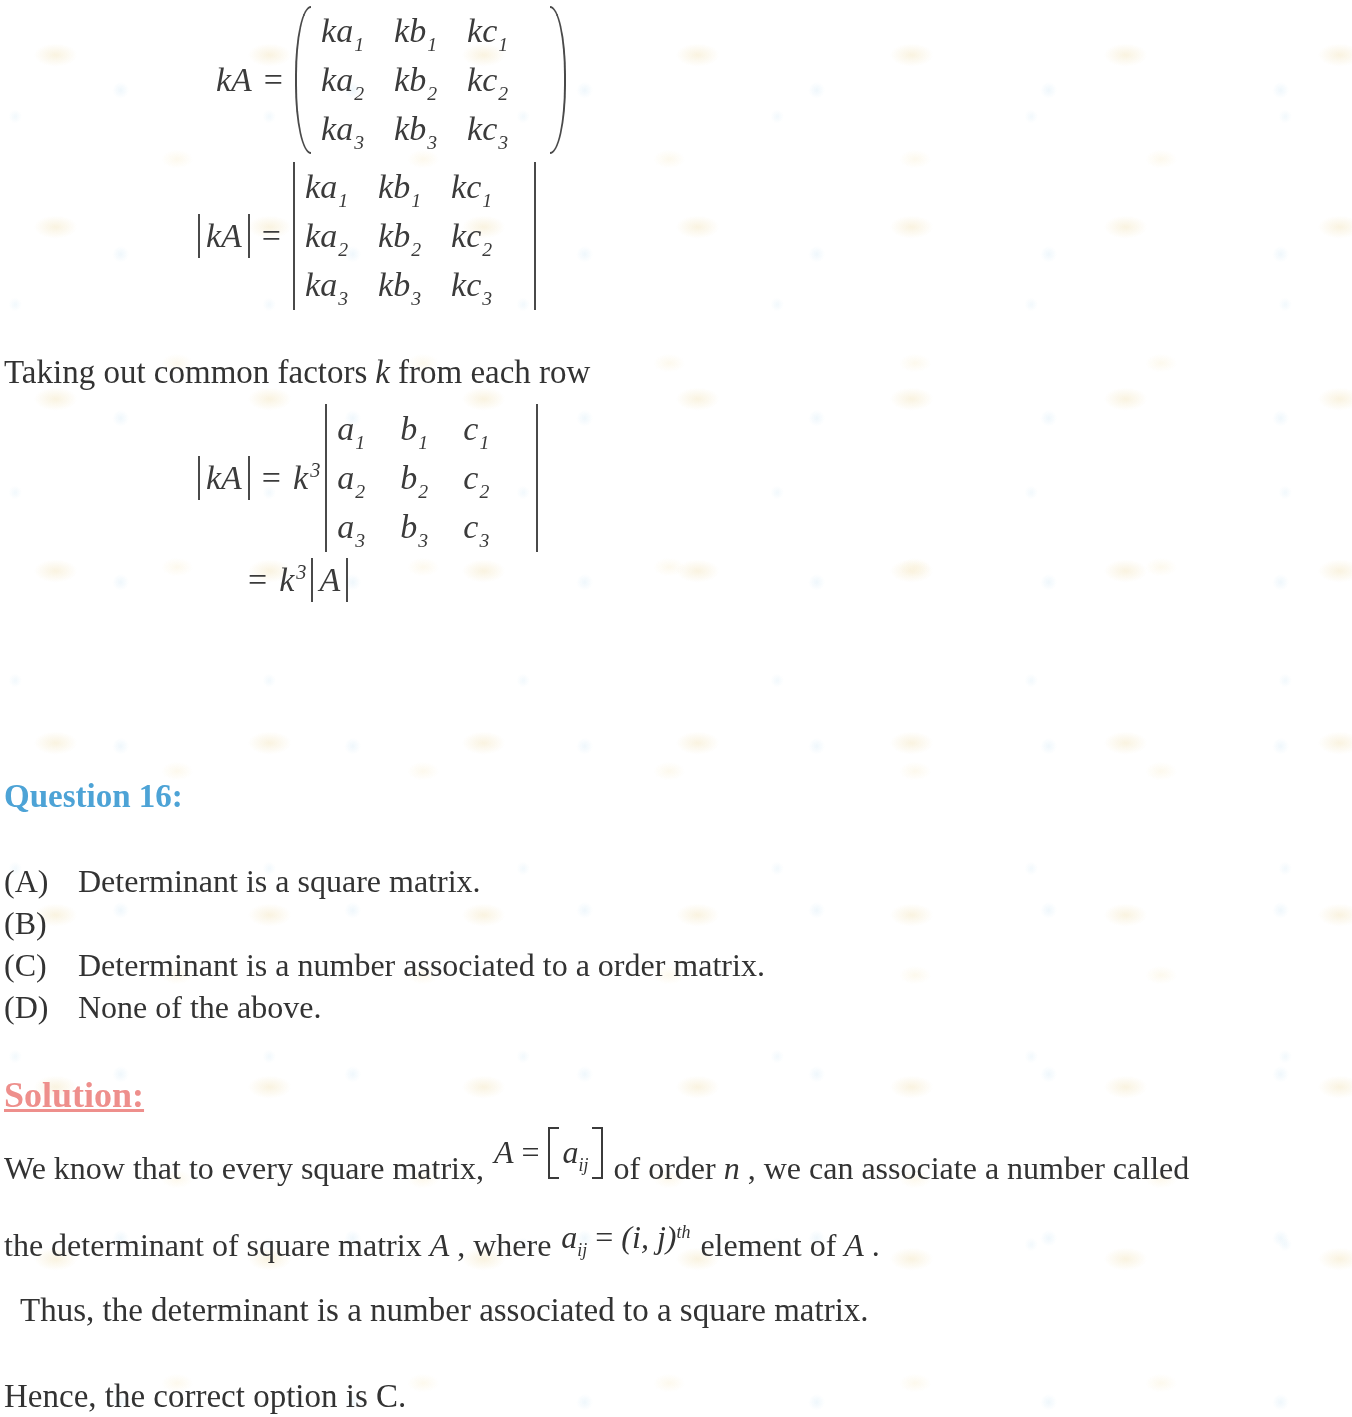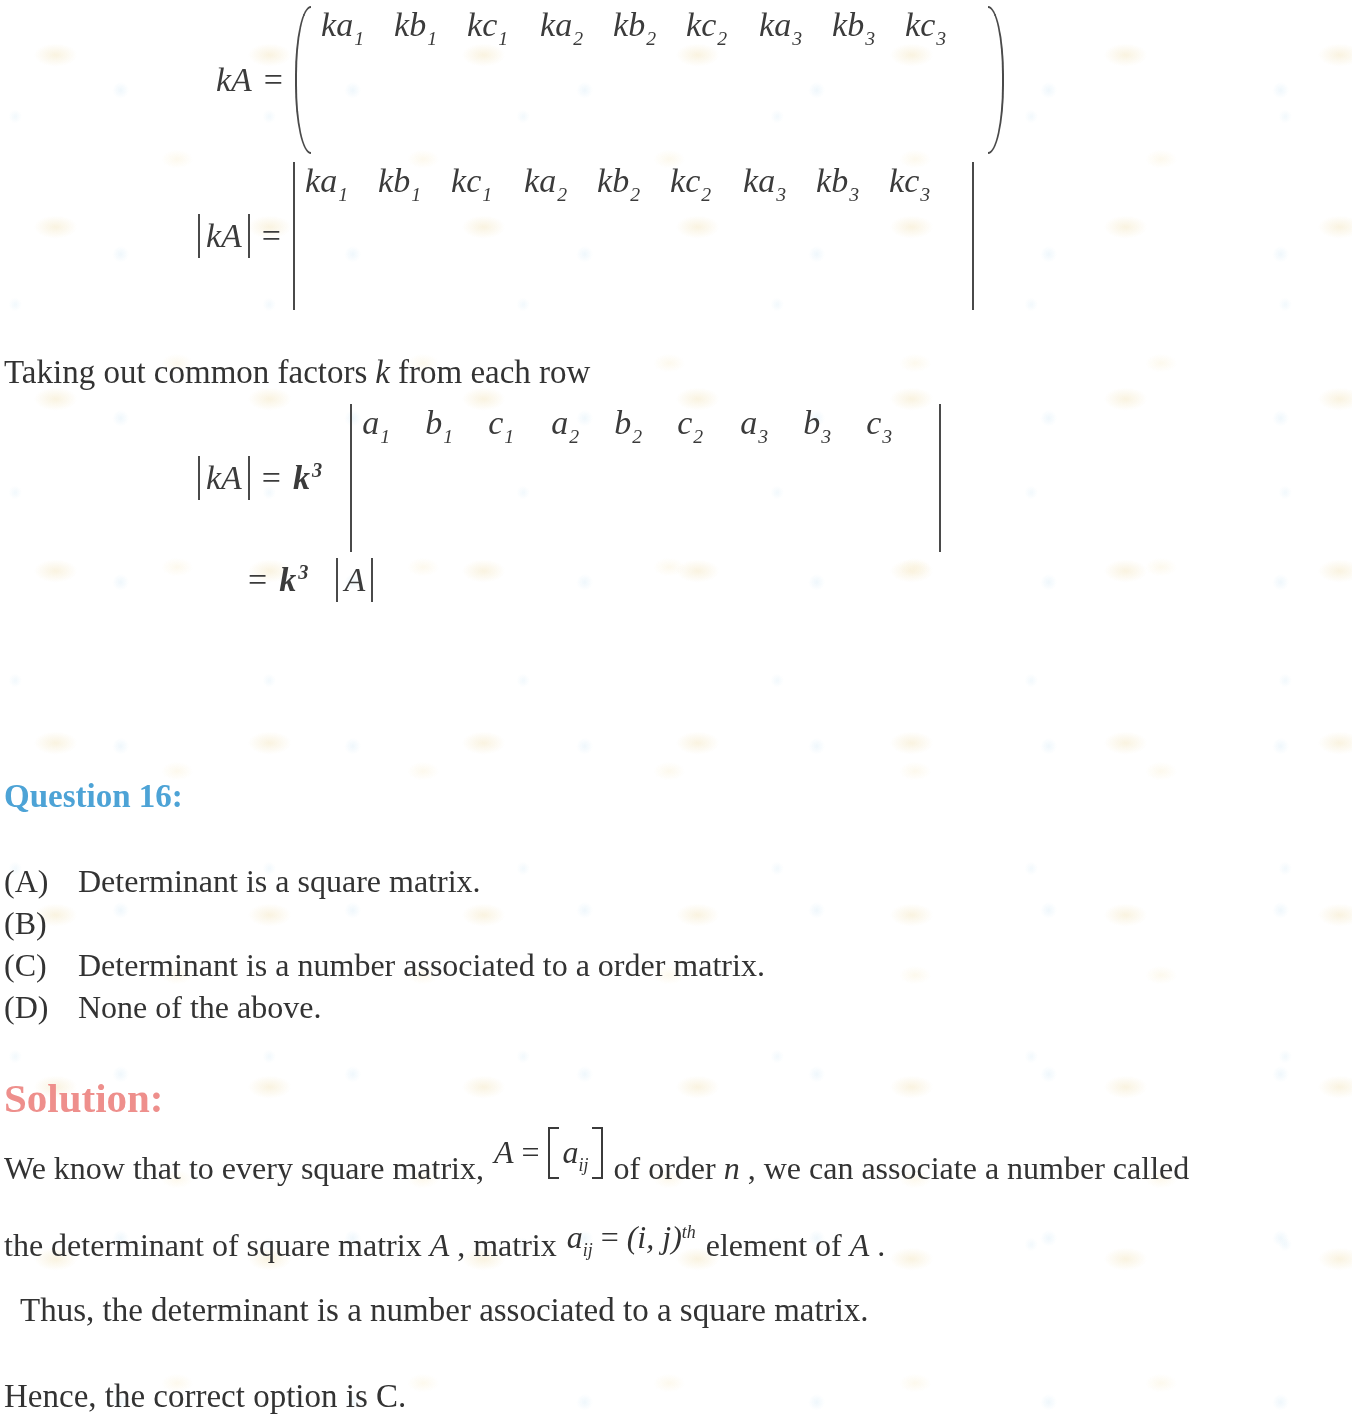--- a/index.html
+++ b/index.html
@@ -18,36 +18,36 @@
       radial-gradient(circle 9px at 6% 62%, rgba(226,241,250,0.45), rgba(226,241,250,0) 75%);
     background-size: 214px 172px, 246px 204px, 232px 164px, 254px 188px;
   }
   .abs { position:absolute; }
   .body-text { font-size:32px; line-height:40px; color:#333; }
 
   
   .eq { display:flex; align-items:center; font-size:34px; color:#3b3b3b; }
   .eq i, .mcell i { font-style:italic; }
   .rel { margin:0 12px; font-style:normal; }
-  .coeff { margin-right:28px;font-weight:bold; }
+  .coeff { margin-right:5px; }
   .coeff sup { font-size:0.6em; vertical-align:super; font-style:italic; margin-left:2px; }
   .mat { display:flex; align-items:stretch; height:148px; }
-  .mgrid { display:flex; flex-direction:row; justify-content:space-around; padding:0 10px; }
+  .mgrid { display:flex; flex-direction:column; justify-content:space-around; padding:0 10px; }
   .mrow { display:flex; }
   .mcell { width:73px; font-style:italic; }
   .mgrid.narrow .mcell { width:63px; }
   .msub { font-size:0.58em; font-style:italic; position:relative; top:0.45em; margin-left:1px; }
   .paren-l { width:14px; border-left:2px solid #4a4a4a; border-top:2px solid #4a4a4a; border-bottom:2px solid #4a4a4a; border-radius:22px 0 0 22px / 95px 0 0 95px; }
   .paren-r { width:14px; border-right:2px solid #4a4a4a; border-top:2px solid #4a4a4a; border-bottom:2px solid #4a4a4a; border-radius:0 22px 22px 0 / 0 95px 95px 0; }
   .dbar { width:0; border-left:2px solid #4a4a4a; }
   .absbar { display:inline-block; border-left:2px solid #4a4a4a; border-right:2px solid #4a4a4a; padding:0 6px; line-height:1.3; }
 
   
   .q-heading { font-size:33px; font-weight:bold; color:#4da3d6; }
-  .s-heading { font-size:41px; font-weight:bold; color:#ee8f8c; }
+  .s-heading { font-size:36px; font-weight:bold; color:#ee8f8c;text-decoration:underline; }
   .opt-row { display:flex; line-height:42px; font-size:32px; }
   .opt-label { width:74px; flex:0 0 74px; }
 
   
   .ivar { font-style:italic; margin:0 8px; }
   .imath { display:inline-block; position:relative; white-space:nowrap; margin:0 10px;text-align:right; }
   .imath.raised1 { top:-16px; }
   .imath.raised2 { top:-8px;margin-top:13px; }
   .imath .irel { margin:0 8px; }
   .isub { font-size:0.56em; font-style:italic; position:relative; top:0.42em; }
@@ -172,19 +172,19 @@
     </div>
   </div>
 
   <div class="s-heading abs" style="top:1074px; left:4px;">Solution:</div>
 
   <div class="body-text abs" style="top:1146px; left:4px; white-space:nowrap;">
     <span>We know that to every square matrix,</span><span class="imath raised1"><i>A</i><span class="irel">=</span><span class="sq l"></span><i>a</i><span class="isub">ij</span><span class="sq r"></span></span><span>of order</span><span class="ivar">n</span><span>, we can associate a number called</span>
   </div>
 
   <div class="body-text abs" style="top:1212px; left:4px; white-space:nowrap;">
-    <span>the determinant of square matrix</span><span class="ivar">A</span><span>, matrix</span><span class="imath raised2"><i>a</i><span class="isub">ij</span><span class="irel">=</span><span class="iparen">(</span><i>i, j</i><span class="iparen">)</span><span class="isup">th</span></span><span>element of</span><span class="ivar">A</span><span>.</span>
+    <span>the determinant of square matrix</span><span class="ivar">A</span><span>, where</span><span class="imath raised2"><i>a</i><span class="isub">ij</span><span class="irel">=</span><span class="iparen">(</span><i>i, j</i><span class="iparen">)</span><span class="isup">th</span></span><span>element of</span><span class="ivar">A</span><span>.</span>
   </div>
 
   <div class="body-text abs" style="top:1290px; left:20px; font-size:33px;">Thus, the determinant is a number associated to a square matrix.</div>
   <div class="body-text abs" style="top:1376px; left:4px; font-size:33px;">Hence, the correct option is C.</div>
 
 </div>
 
 </body></html>

